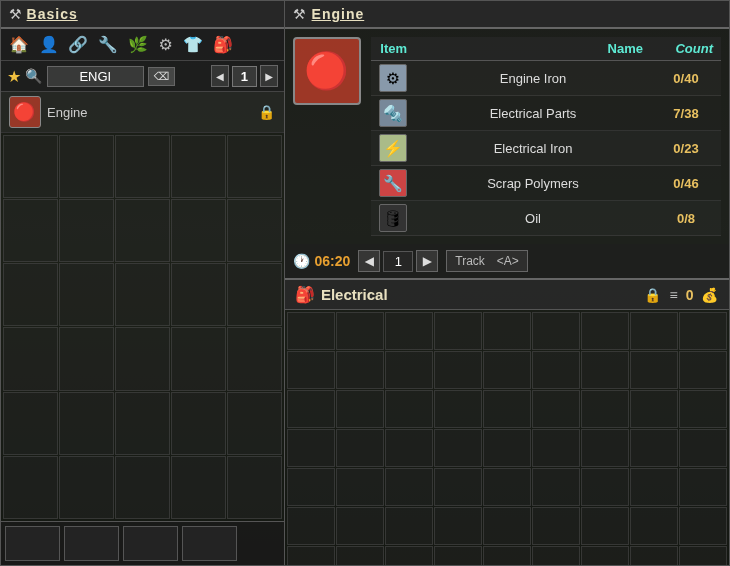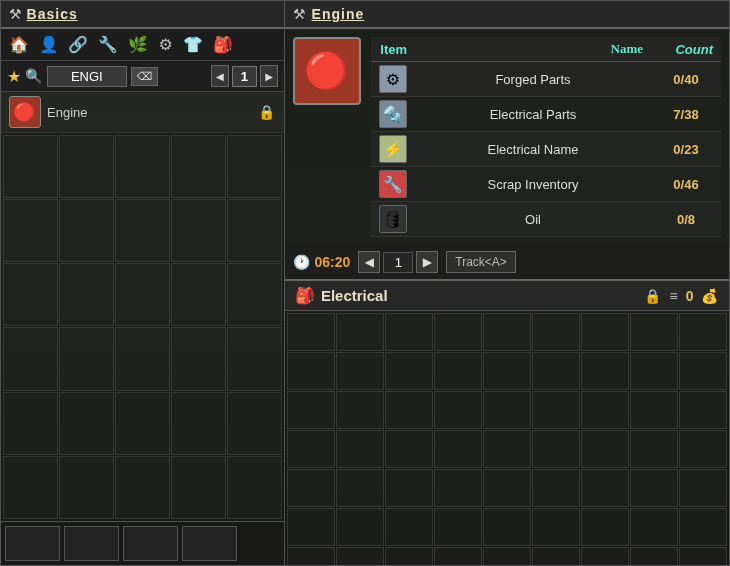--- a/index.html
+++ b/index.html
@@ -94,21 +94,21 @@
 
     .star-icon { color: #f0c040; font-size: 16px; cursor: pointer; }
     .search-icon { color: #aaa; font-size: 14px; cursor: pointer; }
 
     .search-input-box {
       background: rgba(60,60,60,0.9);
       border: 1px solid #666;
       color: #fff;
       padding: 2px 6px;
       font-size: 13px;
-      width: 80px;
+      width: 97px;
       text-align: center;
     }
 
     .clear-btn {
       background: rgba(80,80,80,0.8);
       border: 1px solid #666;
       color: #ddd;
       padding: 2px 5px;
       font-size: 11px;
       cursor: pointer;
@@ -376,21 +376,21 @@
 
     .track-btn {
       background: rgba(50,50,50,0.8);
       border: 1px solid #666;
       color: #bbb;
       padding: 3px 8px;
       font-size: 12px;
       cursor: pointer;
       display: flex;
       align-items: center;
-      gap: 0;
+      gap: 12px;
     }
 
     
     .inventory-header {
       background: rgba(40,40,40,0.95);
       border-top: 2px solid #666;
       border-bottom: 1px solid #555;
       padding: 5px 10px;
       display: flex;
       align-items: center;
@@ -429,21 +429,21 @@
     }
 
     .inv-cell {
       background: rgba(40,40,40,0.4);
       border: 1px solid rgba(80,80,80,0.5);
       min-height: 38px;
       cursor: pointer;
     }
 
     .th-item { width: 40px; }
-    .th-name { width: auto; font-family: Liberation Serif, serif; }
+    .th-name { width: auto; }
     .th-count { width: 70px; font-style: italic; }
   </style>
 </head>
 <body>
 
 <div class="main-container">
 
   <div class="left-panel">
     <div class="left-bg"></div>
     <div class="left-content">
@@ -544,36 +544,36 @@
               <thead>
                 <tr>
                   <th class="th-item">Item</th>
                   <th class="th-name">Name</th>
                   <th class="th-count">Count</th>
                 </tr>
               </thead>
               <tbody id="ingredients-body">
               <tr>
                     <td><div class="ing-icon" style="background: rgb(136, 153, 170);">⚙</div></td>
-                    <td class="ing-name">Forged Parts</td>
+                    <td class="ing-name">Engine Iron</td>
                     <td class="ing-count">0/40</td>
                   </tr>
                   <tr>
                     <td><div class="ing-icon" style="background: rgb(119, 136, 153);">🔩</div></td>
                     <td class="ing-name">Electrical Parts</td>
                     <td class="ing-count">7/38</td>
                   </tr>
                   <tr>
                     <td><div class="ing-icon" style="background: rgb(170, 187, 136);">⚡</div></td>
-                    <td class="ing-name">Electrical Name</td>
+                    <td class="ing-name">Electrical Iron</td>
                     <td class="ing-count">0/23</td>
                   </tr>
                   <tr>
                     <td><div class="ing-icon" style="background: rgb(204, 68, 68);">🔧</div></td>
-                    <td class="ing-name">Scrap Inventory</td>
+                    <td class="ing-name">Scrap Polymers</td>
                     <td class="ing-count">0/46</td>
                   </tr>
                   <tr>
                     <td><div class="ing-icon" style="background: rgb(51, 51, 51);">🛢</div></td>
                     <td class="ing-name">Oil</td>
                     <td class="ing-count">0/8</td>
                   </tr>
                 </tbody>
             </table>
           </div>

